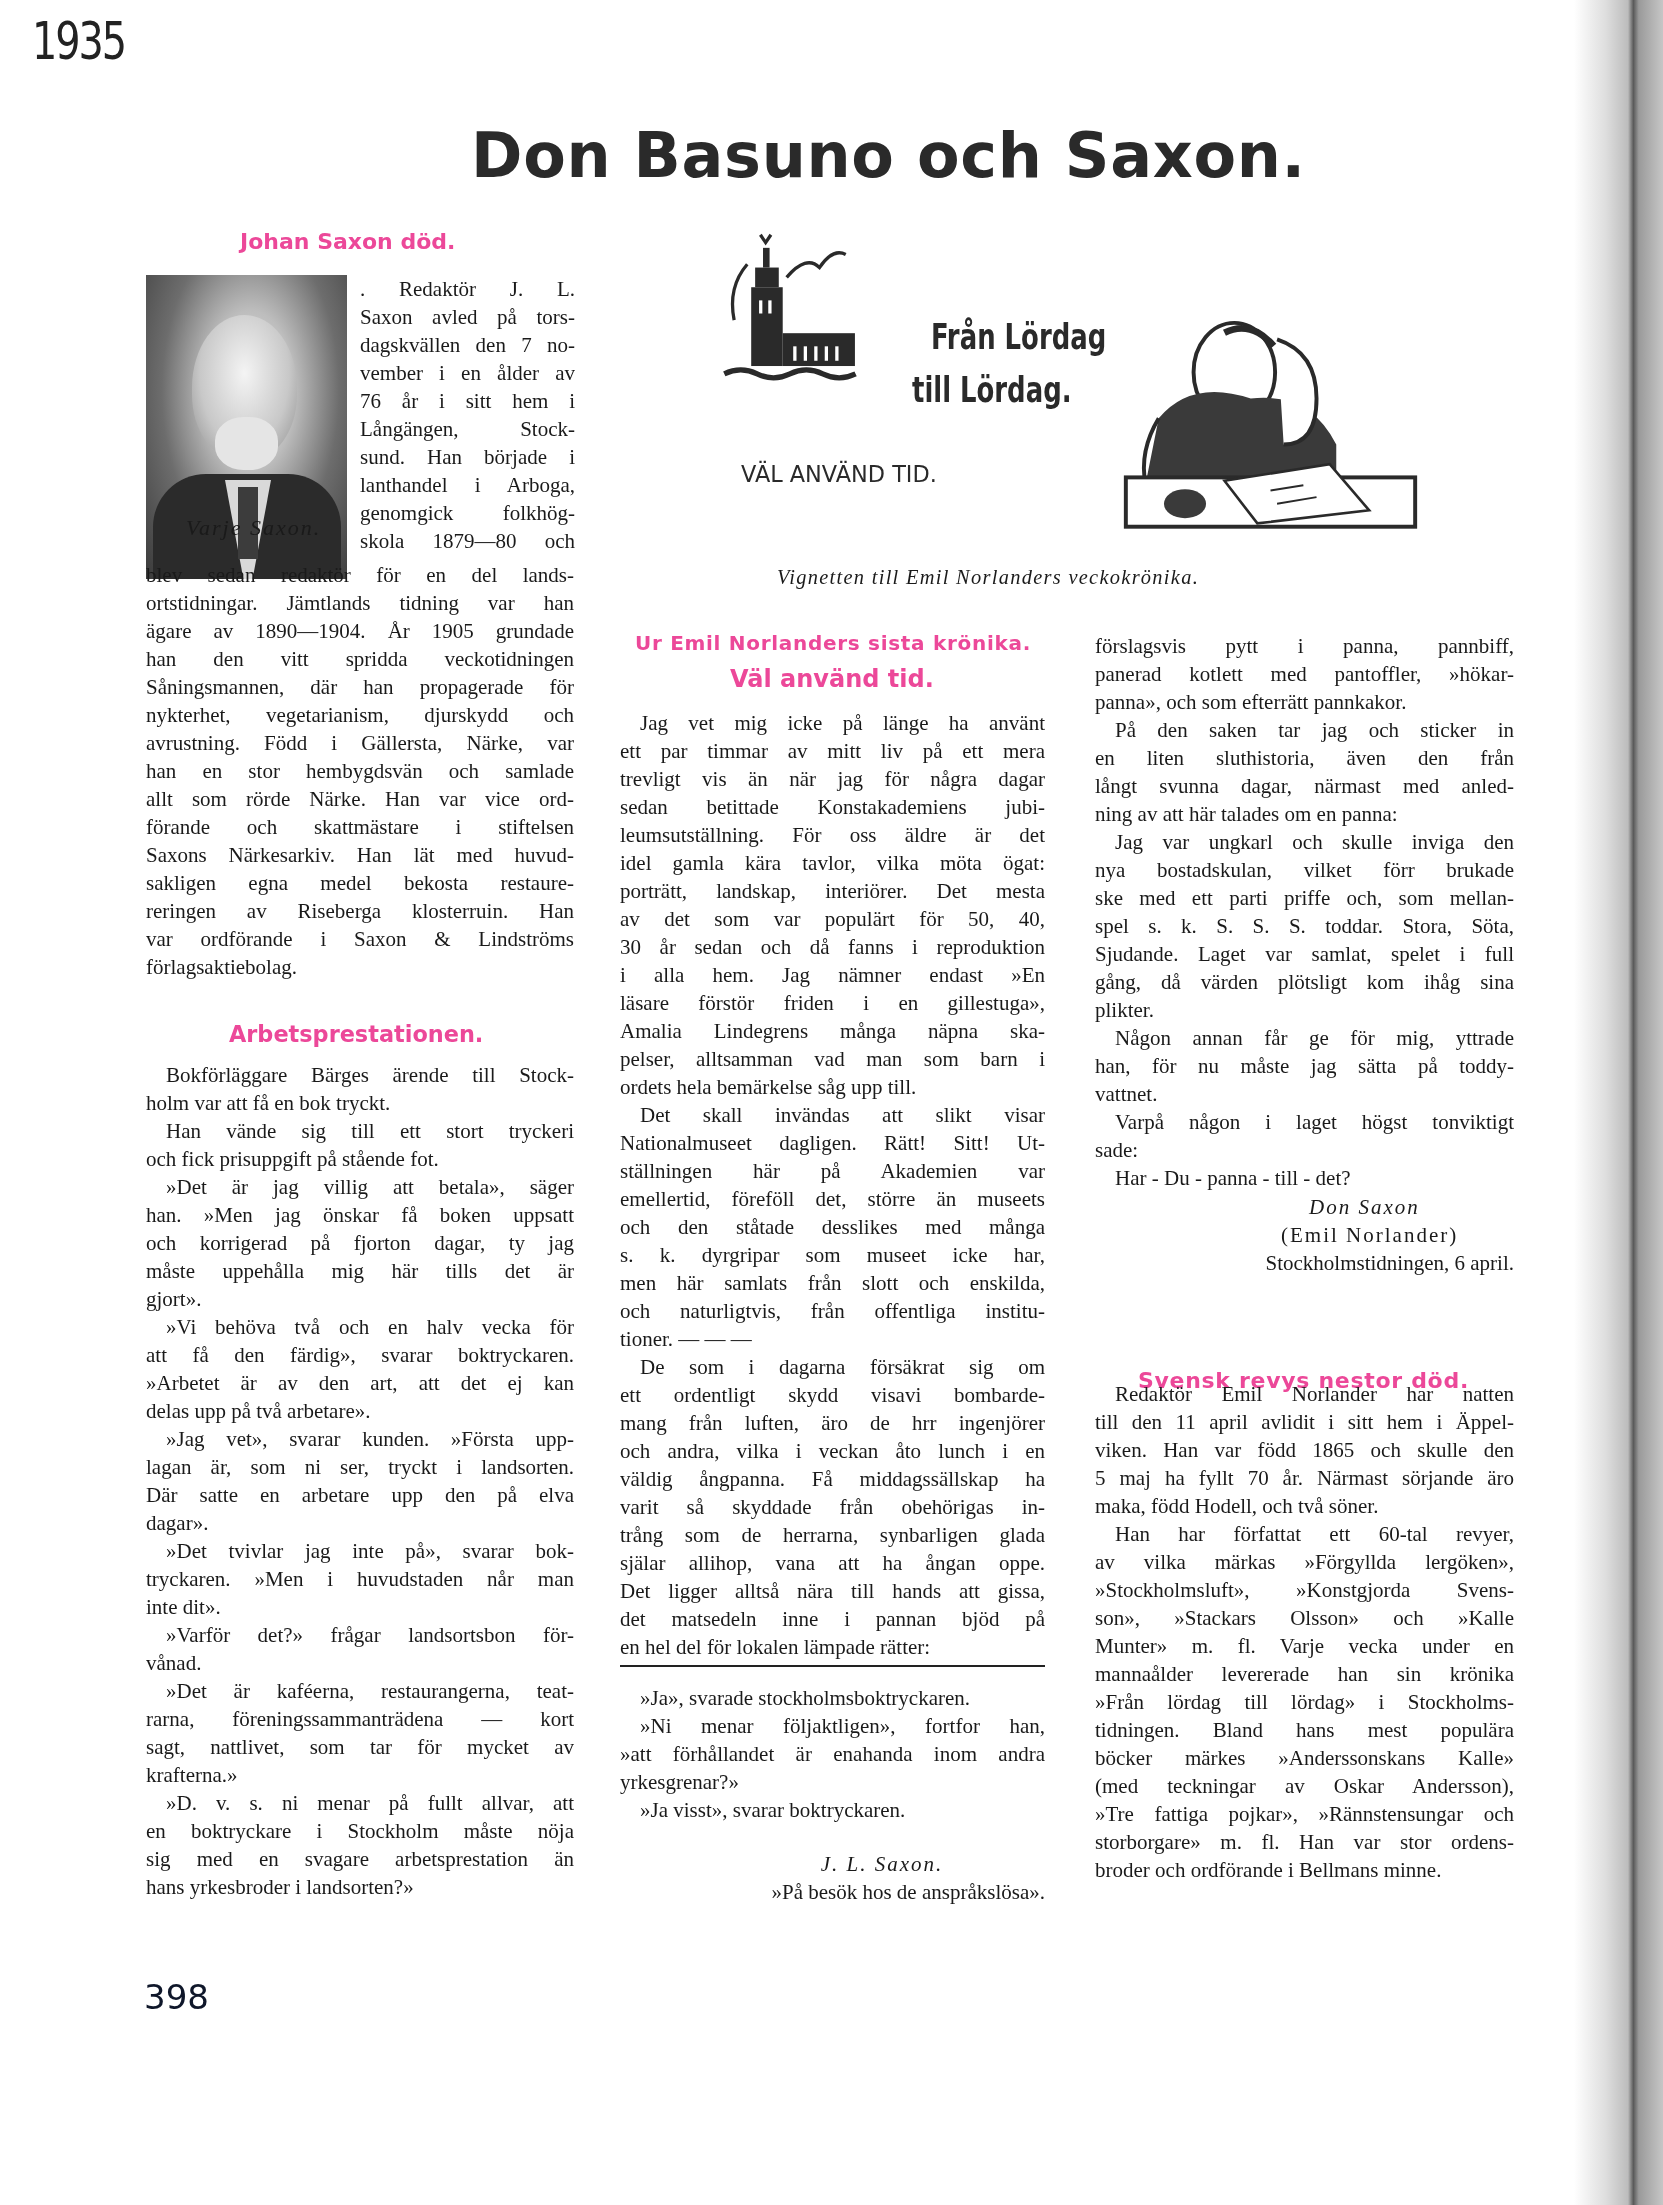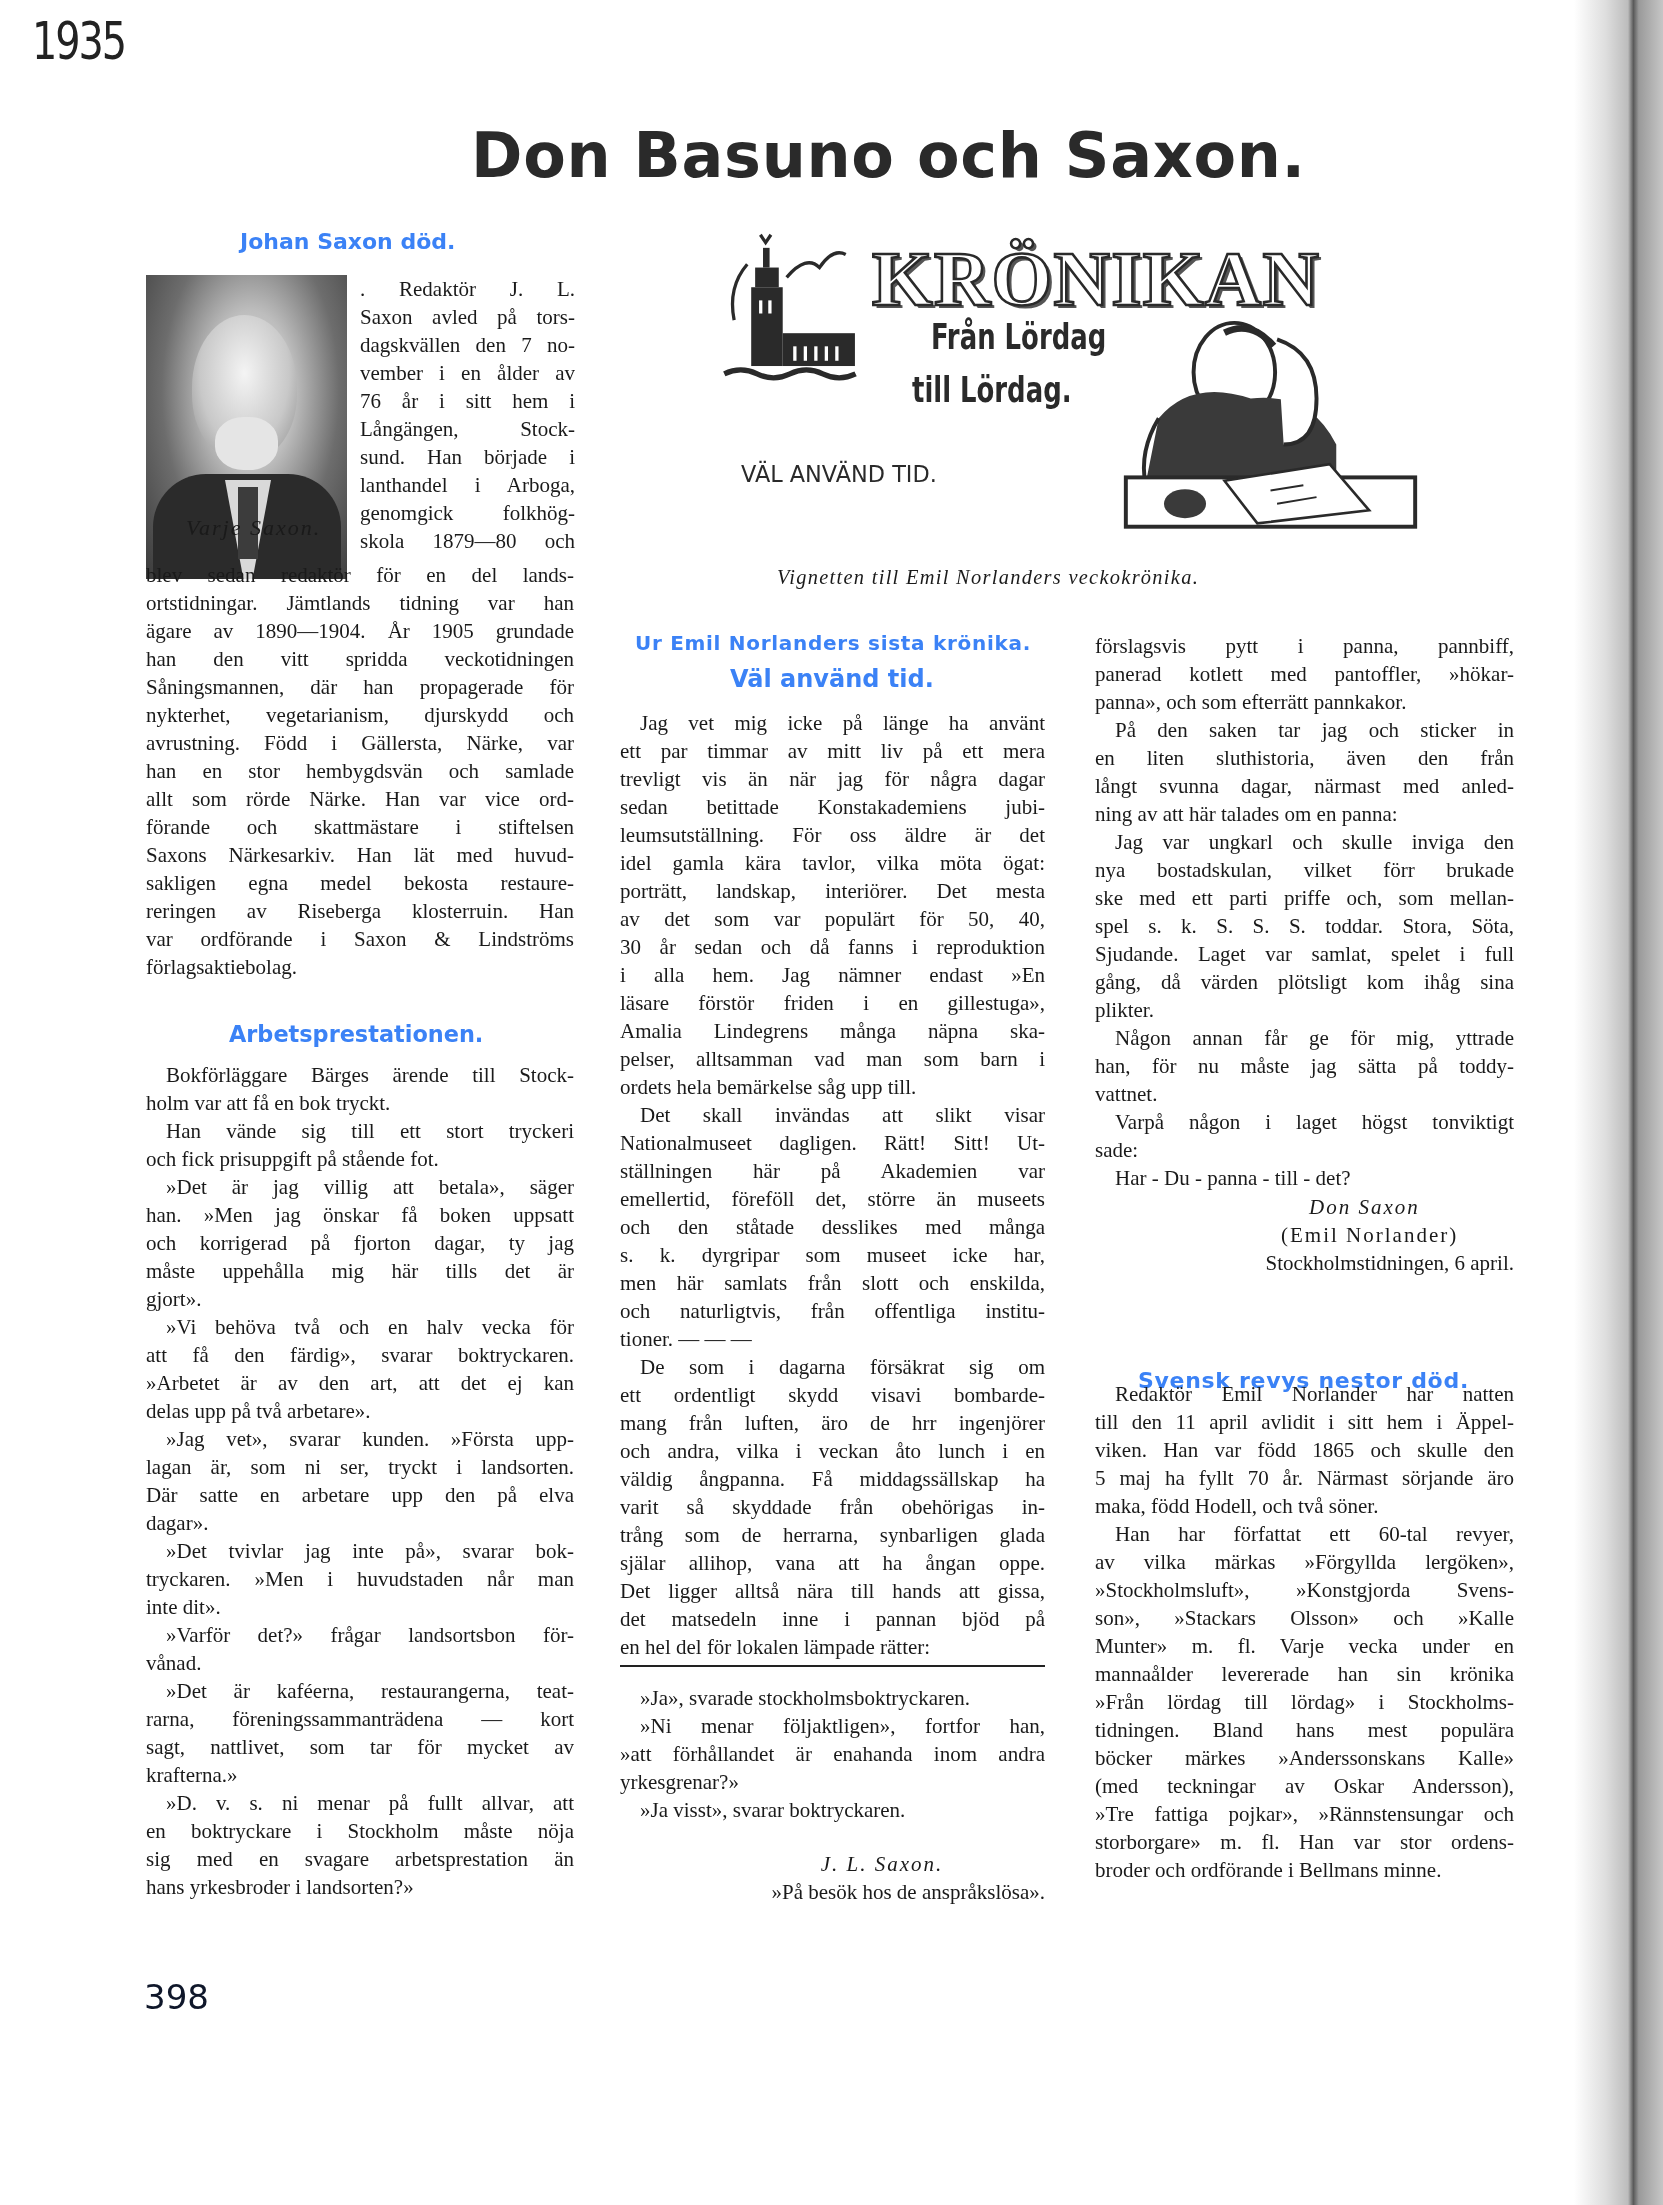--- a/index.html
+++ b/index.html
@@ -3,21 +3,21 @@
 <meta charset="utf-8">
 <style>
   html, body { margin:0; padding:0; background:#ffffff; }
   body { width:1663px; height:2205px; position:relative; overflow:hidden;
          font-family:"Liberation Serif", "DejaVu Serif", serif; color:#1a1a1a; }
   .year { position:absolute; left:32px; top:12px; font-family:"DejaVu Sans", sans-serif;
           font-size:51px; letter-spacing:-2.6px; transform:scaleX(0.78); transform-origin:left top;
           font-weight:normal; color:#222; }
   .title { position:absolute; left:471px; top:119px; font-family:"DejaVu Sans", sans-serif;
            font-weight:bold; font-size:62px; letter-spacing:0.7px; color:#2a2a2a; white-space:nowrap; }
-  .h-sans { font-family:"DejaVu Sans", sans-serif; font-weight:bold; color:#3b82f6; white-space:nowrap; }
+  .h-sans { font-family:"DejaVu Sans", sans-serif; font-weight:bold; color:#ec4899; white-space:nowrap; }
   .col { position:absolute; font-size:21px; line-height:28px; }
   .line { display:block; text-align:justify; text-align-last:justify; white-space:nowrap; height:28px; }
   .line.last { text-align-last:left; }
   .line.ind { padding-left:20px; }
   .line.right { text-align-last:right; text-align:center; }
   .line.center { text-align-last:center; text-align:center; }
   .italic { font-style:italic; }
   .photo { position:absolute; left:146px; top:275px; width:201px; height:304px;
            background:radial-gradient(ellipse at 52% 38%, #e6e6e6 0%, #bdbdbd 30%, #6d6d6d 60%, #3a3a3a 100%); }
   .photo .face { position:absolute; left:46px; top:40px; width:105px; height:145px; border-radius:50% 50% 45% 45%;
@@ -137,21 +137,20 @@
       <rect x="110" y="180" width="5" height="22"></rect>
         <rect x="126" y="180" width="5" height="22"></rect>
       <rect x="142" y="180" width="5" height="22"></rect>
         <rect x="158" y="180" width="5" height="22"></rect>
       <rect x="174" y="180" width="5" height="22"></rect>
     </g>
     <path d="M40 55 Q10 90 20 140" stroke="#2a2a2a" stroke-width="5" fill="none"></path>
     <path d="M100 75 Q130 40 150 60 Q170 30 190 40" stroke="#2a2a2a" stroke-width="5" fill="none"></path>
     <path d="M5 222 Q30 210 55 222 T105 222 T155 222 T205 222" stroke="#2a2a2a" stroke-width="8" fill="none"></path>
   </svg>
-  <div class="kronikan">KRÖNIKAN</div>
   <div class="fran" style="left:217px;top:95px;">Från Lördag</div>
   <div class="fran" style="left:198px;top:148px;">till Lördag.</div>
   <svg width="303" height="217" viewBox="0 0 460 330" style="position:absolute;left:405px;top:92px;">
     <ellipse cx="175" cy="90" rx="62" ry="75" fill="#fff" stroke="#2a2a2a" stroke-width="6"></ellipse>
     <path d="M160 30 Q200 10 235 50" stroke="#2a2a2a" stroke-width="10" fill="none"></path>
     <path d="M60 160 Q110 100 200 130 Q290 120 330 200 L330 260 L40 260 Z" fill="#3a3a3a"></path>
     <path d="M60 160 Q30 210 40 260" stroke="#2a2a2a" stroke-width="6" fill="none"></path>
     <path d="M240 40 Q300 60 300 130 Q300 200 250 200" stroke="#2a2a2a" stroke-width="6" fill="#fff"></path>
     <rect x="10" y="250" width="440" height="75" fill="#fff" stroke="#2a2a2a" stroke-width="6"></rect>
     <path d="M160 255 L320 230 L380 300 L210 320 Z" fill="#fff" stroke="#2a2a2a" stroke-width="4"></path>

